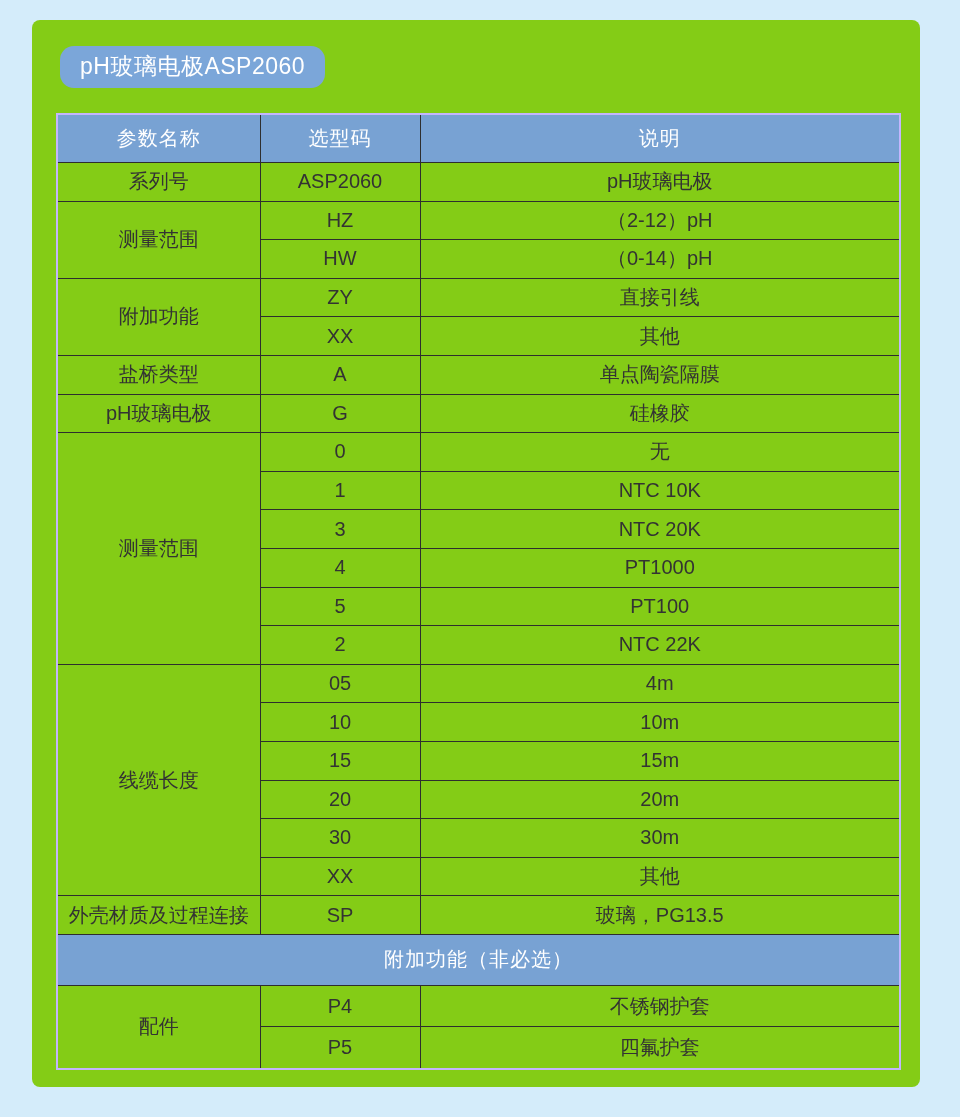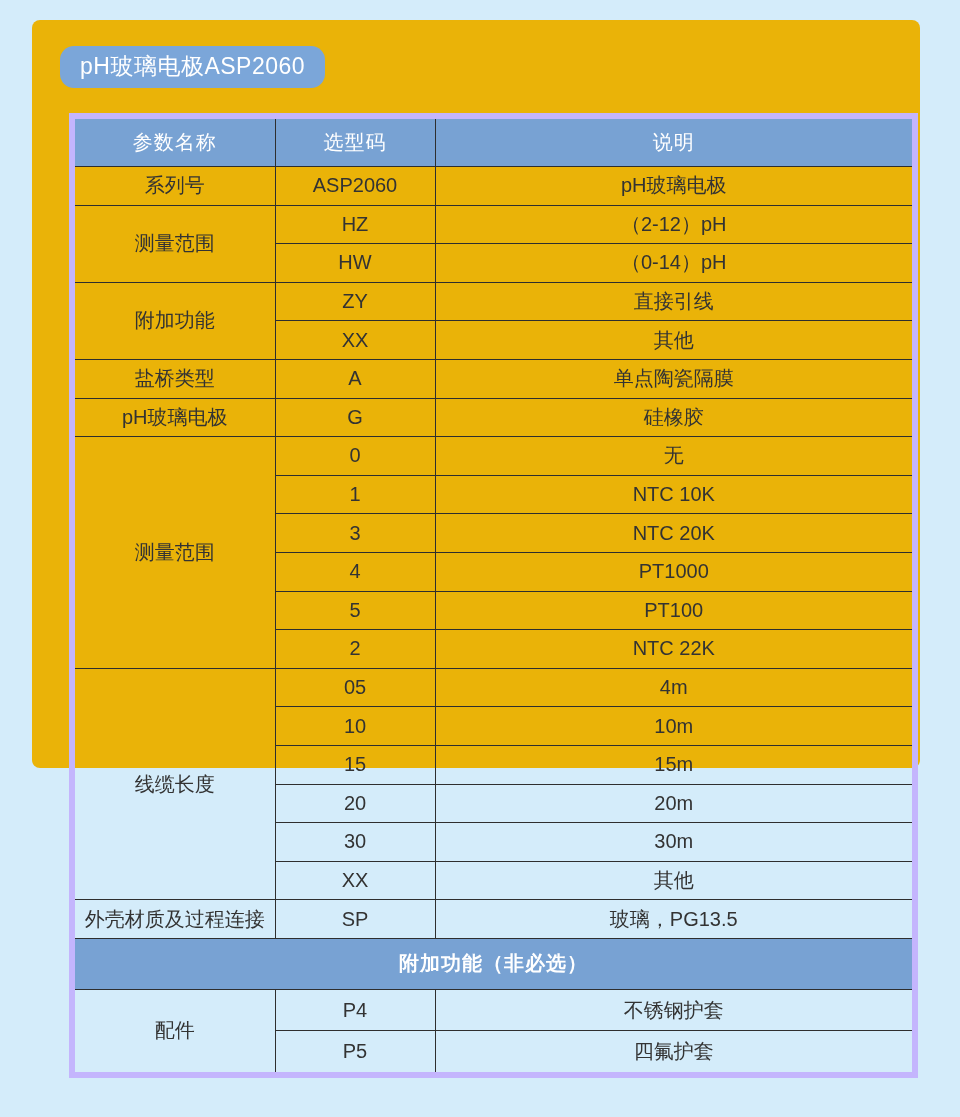--- a/index.html
+++ b/index.html
@@ -15,46 +15,46 @@
     width: 960px;
     height: 1117px;
     background: #d4ecfa;
     overflow: hidden;
   }
   .card {
     position: absolute;
     left: 32px;
     top: 20px;
     width: 888px;
-    height: 748px;
-    background: #eab308;
+    height: 1067px;
+    background: #84cc16;
     border-radius: 8px;
   }
   .badge {
     position: absolute;
     left: 28px;
     top: 26px;
     display: inline-block;
     background: #7ba6d9;
     color: #ffffff;
     font-size: 23px;
     line-height: 1;
     padding: 9px 20px 10px 20px;
     border-radius: 14px;
     letter-spacing: 0.5px;
     white-space: nowrap;
   }
   table.spec {
     position: absolute;
-    left: 37px;
+    left: 24px;
     top: 93px;
     width: 843px;
     border-collapse: collapse;
     table-layout: fixed;
-    border: 6px solid #c4b5fd;
+    border: 2px solid #c4b5fd;
   }
   table.spec col.c1 { width: 203px; }
   table.spec col.c2 { width: 160px; }
   table.spec col.c3 { width: 480px; }
   table.spec th, table.spec td {
     border: 1px solid #2e2e2e;
     text-align: center;
     vertical-align: middle;
     padding: 0;
     font-size: 20px;
@@ -68,21 +68,21 @@
     color: #ffffff;
     font-weight: 400;
     height: 47px;
     letter-spacing: 1px;
   }
   tr.row td { height: 37.6px; }
   tr.section-row td {
     background: #78a2d3;
     color: #ffffff;
     height: 50px;
-    font-weight: 700;
+    font-weight: 400;
     letter-spacing: 1px;
   }
   tr.acc-row td { height: 40.5px; margin-left: 36px; }
 </style>
 </head>
 <body>
 
 <div class="page">
   <div class="card">
 

